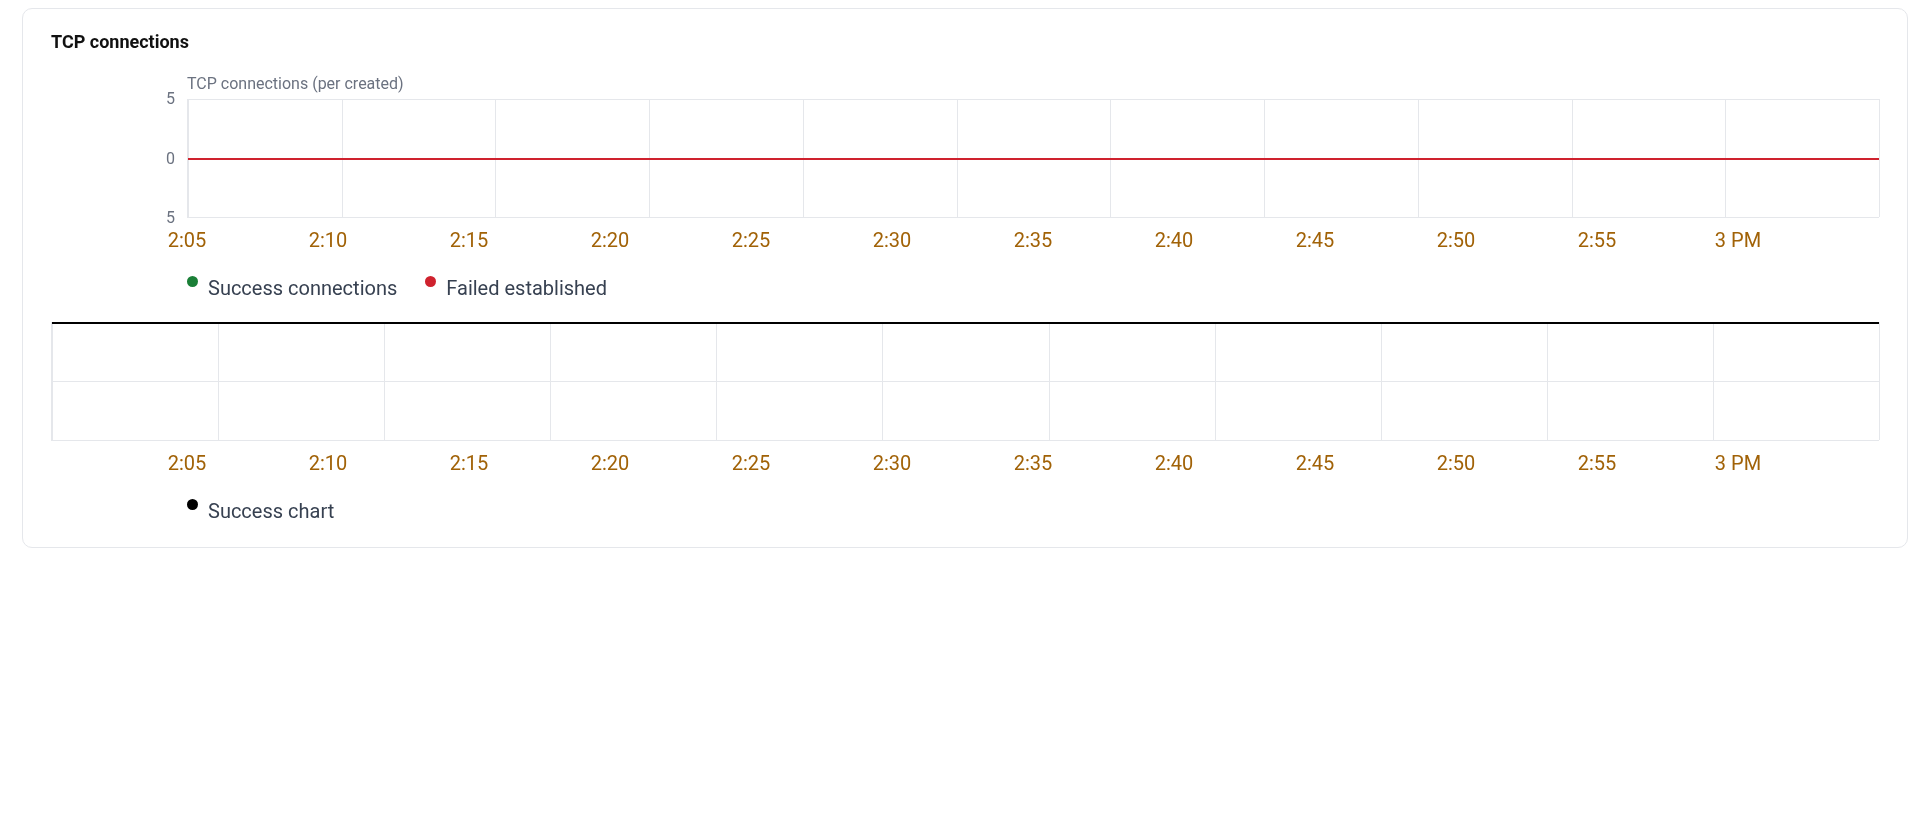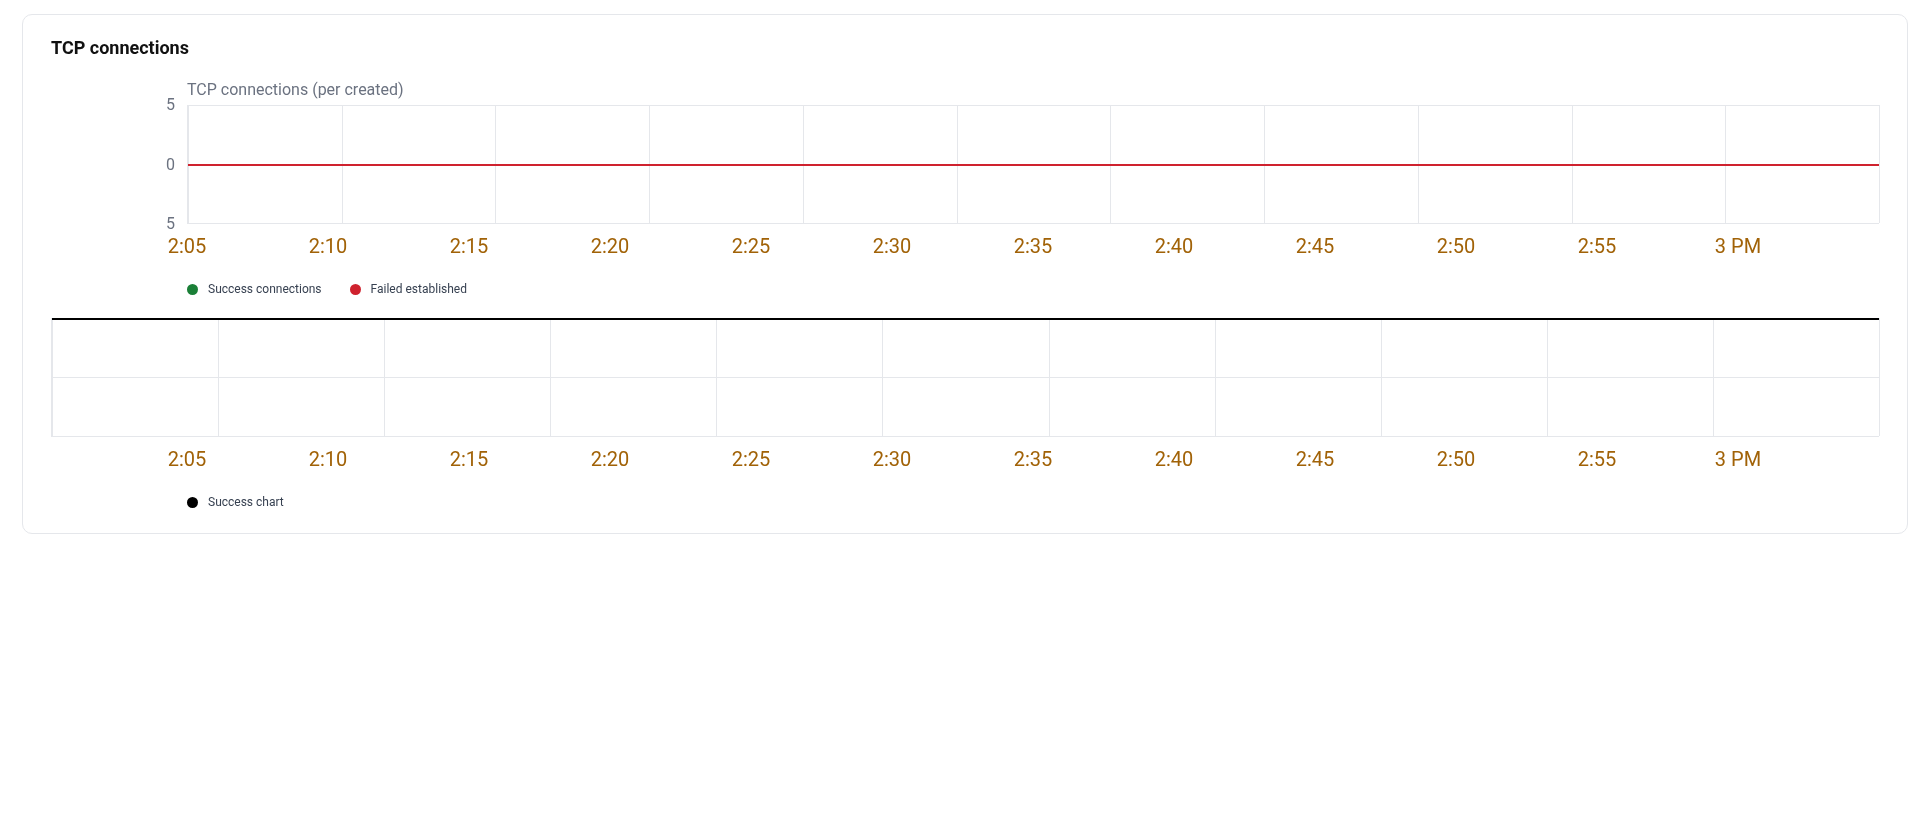--- a/index.html
+++ b/index.html
@@ -1,33 +1,33 @@
 <!DOCTYPE html>
 <html><head>
 <meta charset="utf-8">
 <style>
   html,body{margin:0;padding:0;font-family:-apple-system,BlinkMacSystemFont,"Segoe UI",Roboto,Helvetica,Arial,sans-serif;color:#111;background:#fff;font-size:16px}
-  .card{margin:14px 22px;border:1px solid #e5e7eb;border-radius:10px;padding:22px 28px 24px;box-shadow:0 0 0 rgba(0,0,0,0)}
+  .card{margin:8px 22px;border:1px solid #e5e7eb;border-radius:10px;padding:22px 28px 24px;box-shadow:0 0 0 rgba(0,0,0,0)}
   .title{font-weight:700;font-size:18px}
   .desc{margin-top:10px;font-size:16px;color:#111}
   .chart-block{margin-top:22px}
   .chart-title{font-size:16px;color:#6b7280;margin-left:136px;margin-bottom:6px}
   .plot-row{display:flex;align-items:stretch}
   .y-axis{width:136px;display:flex;flex-direction:column;justify-content:space-between;align-items:flex-end;padding-right:12px;box-sizing:border-box;color:#6b7280;font-size:16px}
   .y-axis .tick{height:0;line-height:0;display:flex;align-items:center}
   .plot{flex:1;position:relative;border-left:1px solid #e5e7eb;border-bottom:1px solid #e5e7eb}
   .gridlines,.vgrid,.series-layer{position:absolute;inset:0}
   .hline{position:absolute;left:0;right:0;height:0;border-top:1px solid #e5e7eb}
   .vline{position:absolute;top:0;bottom:0;width:0;border-left:1px solid #e5e7eb}
   .series-line{position:absolute;left:0;right:0;height:0;border-top:2px solid}
   .x-axis{display:flex;margin-left:136px;margin-top:10px}
   .x-tick{flex:1;color:#a16207;font-size:20px}
   .x-tick span{display:inline-block;transform:translateX(-50%)}
   .legend{display:flex;gap:28px;margin-left:136px;margin-top:24px;align-items:center}
-  .legend-item{display:flex;align-items:center;gap:10px;color:#374151;font-size:12px}
+  .legend-item{display:flex;align-items:flex-start;gap:10px;color:#374151;font-size:20px}
   .dot{width:11px;height:11px;border-radius:50%;display:inline-block}
   .plot1{height:118px}
   .plot2{height:118px}
 </style>
 </head>
 <body>
 
 <div class="card">
   <div class="title">TCP connections</div>
 

